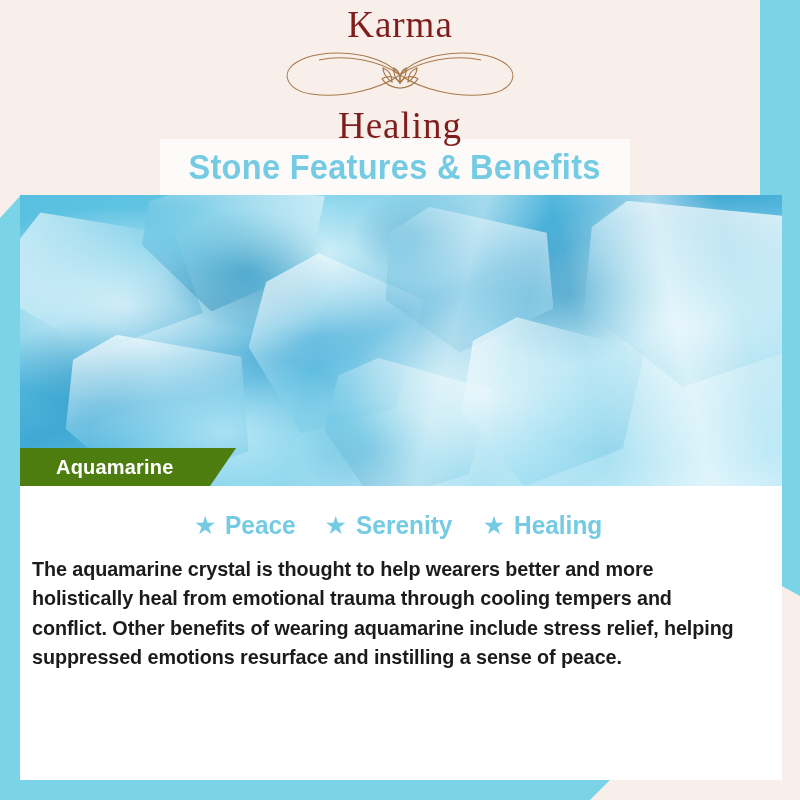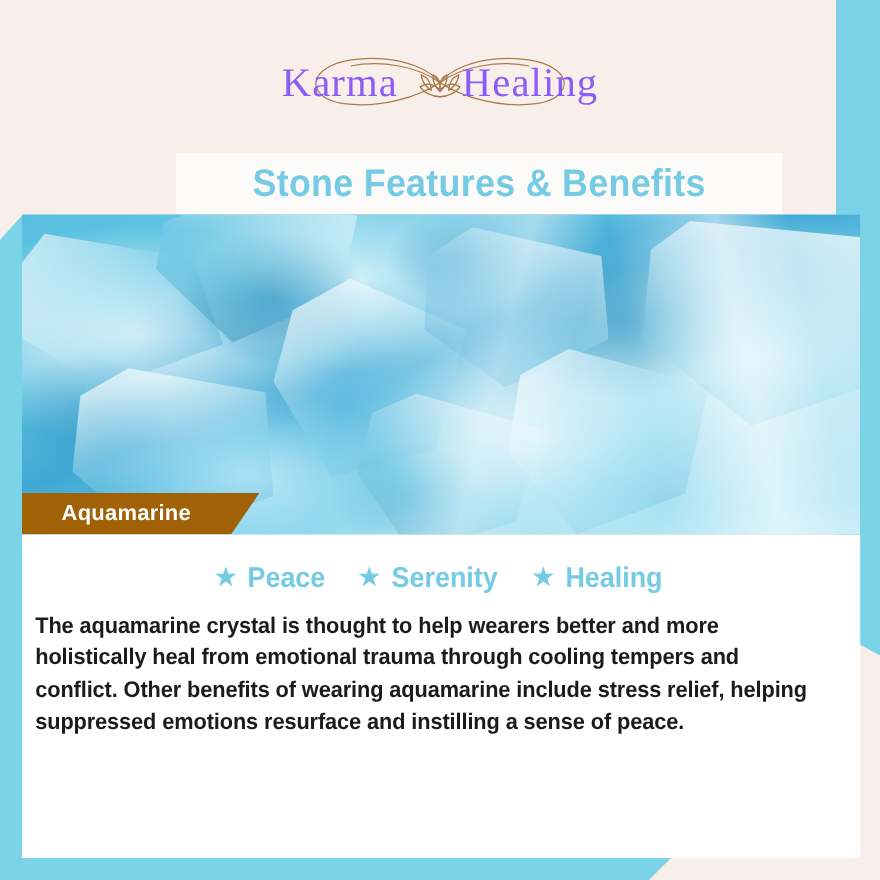--- a/index.html
+++ b/index.html
@@ -32,29 +32,29 @@
   .logo-wrap{
     position:absolute;left:0;top:40px;width:800px;height:70px;
     display:flex;align-items:center;justify-content:center;
   }
   .logo{
     position:relative;width:330px;height:66px;
     display:flex;align-items:center;justify-content:center;
   }
   .logo-text{
     font-family:"Liberation Serif","DejaVu Serif",serif;
-    font-size:37px;color:#8b5cf6;letter-spacing:1px;
+    font-size:37px;color:#7f1d1d;letter-spacing:1px;
     white-space:nowrap;position:relative;z-index:3;
-    display:flex;align-items:center;gap:58px;
+    display:flex;align-items:center;gap:58px;flex-direction:column;
   }
   .logo-svg{position:absolute;left:0;top:0;width:330px;height:66px;z-index:1;}
 
   
   .title-banner{
-    position:absolute;left:160px;top:139px;width:551px;height:56px;
+    position:absolute;left:160px;top:139px;width:470px;height:56px;
     background:#fdfbfa;
     display:flex;align-items:center;justify-content:center;
   }
   .title-text{
     font-family:"Liberation Sans Narrow","Liberation Sans",sans-serif;
     font-weight:bold;font-size:35px;color:#74cbe3;
     letter-spacing:0.3px;white-space:nowrap;
     transform:scaleX(0.93);transform-origin:center;
   }
 
@@ -110,21 +110,21 @@
       clip-path:polygon(32% 0,100% 22%,86% 80%,30% 100%,0 50%,8% 12%);}
   .p-sheen{
     background:
       linear-gradient(104deg, rgba(255,255,255,0) 40%, rgba(255,255,255,.45) 56%, rgba(255,255,255,0) 64%),
       linear-gradient(78deg, rgba(255,255,255,0) 72%, rgba(255,255,255,.5) 84%, rgba(255,255,255,0) 92%);
   }
 
   
   .stone-ribbon{
     position:absolute;left:20px;top:448px;width:216px;height:38px;
-    background:#a16207;
+    background:#4d7c0f;
     clip-path:polygon(0 0,100% 0,calc(100% - 26px) 100%,0 100%);
     display:flex;align-items:center;
   }
   .stone-name{
     color:#ffffff;font-weight:bold;font-size:20px;
     letter-spacing:0.2px;margin-left:36px;
     font-family:"Liberation Sans",sans-serif;
   }
 
   

